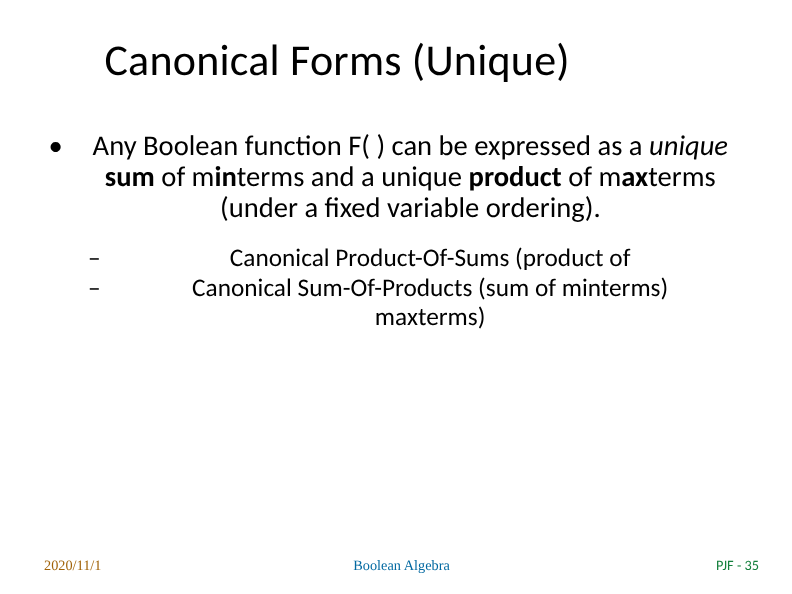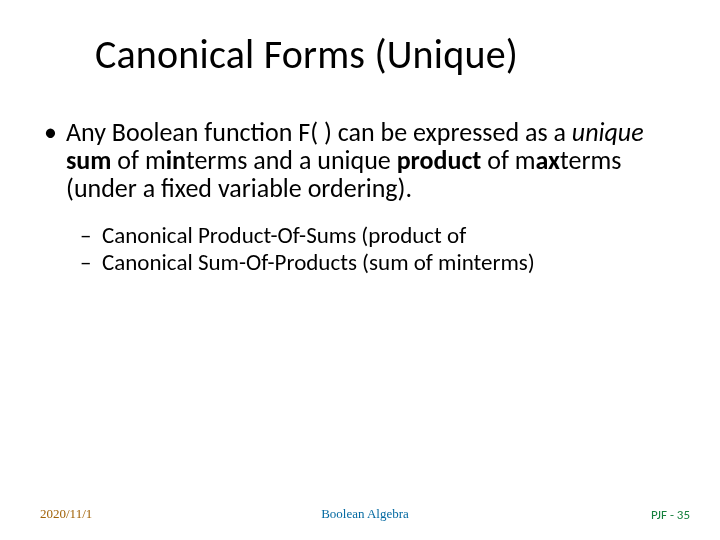--- a/index.html
+++ b/index.html
@@ -28,20 +28,21 @@
     font-weight: 400;
     letter-spacing: 0.2px;
   }
   .body {
     position: absolute;
     top: 118px;
     left: 40px;
     right: 40px;
     font-size: 26px;
     line-height: 1.08;
+    text-align: center;
   }
   .b1 {
     position: relative;
     padding-left: 26px;
     margin-bottom: 0;
   }
   .b1::before {
     content: "•";
     position: absolute;
     left: 4px;
@@ -121,20 +122,23 @@
     </div>
 
 
     <div class="b2-group">
       <div class="b2">
         <span>Canonical Product-Of-Sums       (product of</span>
       </div>
       <div class="b2">
         <span>Canonical Sum-Of-Products  (sum of minterms)</span>
       </div>
+      <div class="b2-cont">
+        <span>maxterms)</span>
+      </div>
     </div>
 
   </div>
 
   <div class="footer">
     <span class="date">2020/11/1</span>
     <span class="center">Boolean Algebra</span>
     <span class="page">PJF - 35</span>
   </div>
 

